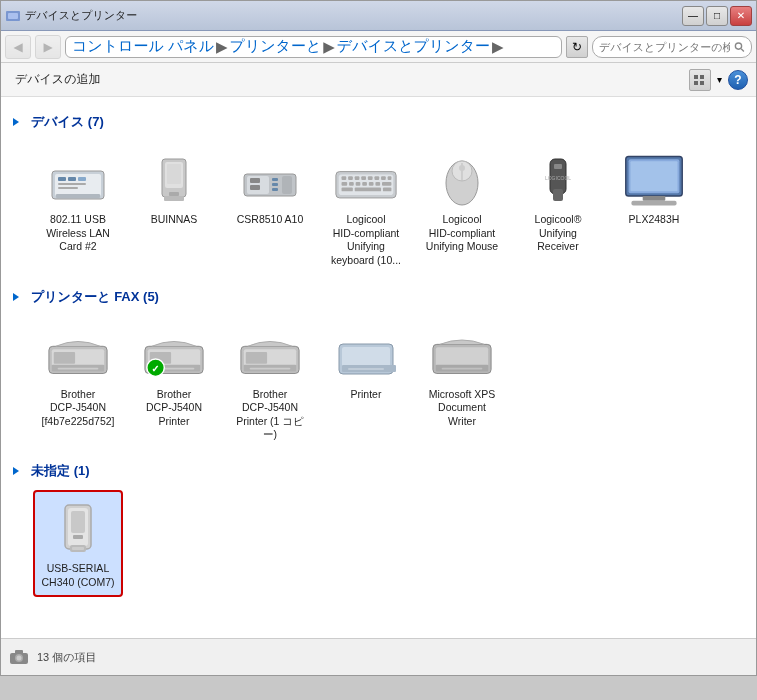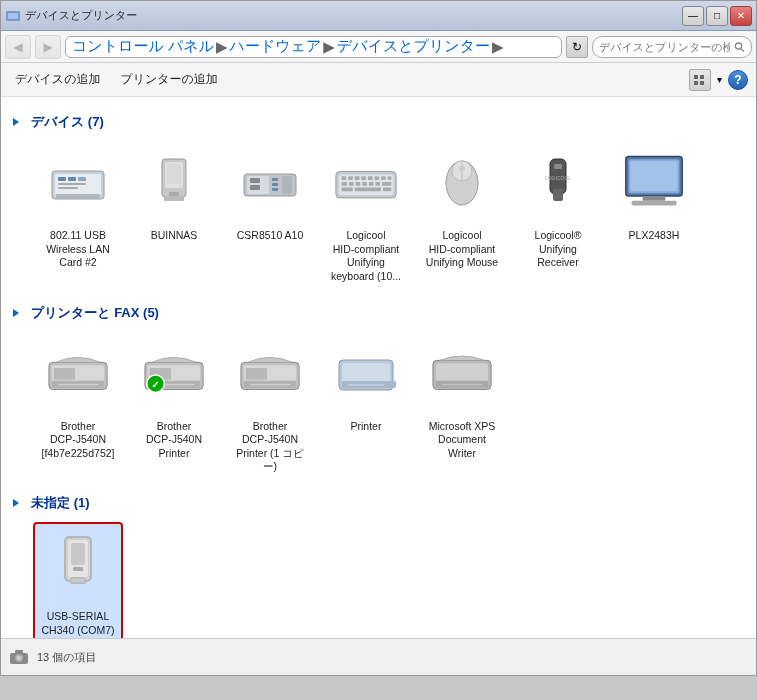--- a/index.html
+++ b/index.html
@@ -248,21 +248,21 @@
       height: 64px;
       display: flex;
       align-items: center;
       justify-content: center;
       position: relative;
     }
 
     .device-label {
       font-size: 10.5px;
       color: #222;
-      margin-top: 16px;
+      margin-top: 0;
       line-height: 1.3;
       word-break: break-word;
     }
 
     
     .status-bar {
       height: 28px;
       background: #f0f0f0;
       border-top: 1px solid #ccc;
       display: flex;
@@ -304,39 +304,38 @@
       <div class="title-btn close">✕</div>
     </div>
   </div>
 
   <div class="address-bar">
     <div class="nav-btn disabled">◀</div>
     <div class="nav-btn disabled">▶</div>
     <div class="address-path">
       <span>コントロール パネル</span>
       <span class="sep">▶</span>
-      <span>ハードウェア</span>
+      <span>プリンターと</span>
       <span class="sep">▶</span>
       <span>デバイスとプリンター</span>
       <span class="sep">▶</span>
     </div>
     <div class="address-refresh">↻</div>
     <div class="search-box">
       <input type="text" placeholder="デバイスとプリンターの検索" style="">
       <svg width="12" height="12" viewBox="0 0 12 12">
         <circle cx="5" cy="5" r="3.5" fill="none" stroke="#888" stroke-width="1.5"></circle>
         <line x1="8" y1="8" x2="11" y2="11" stroke="#888" stroke-width="1.5"></line>
       </svg>
     </div>
   </div>
 
   <div class="toolbar">
     <div class="toolbar-left">
       <div class="toolbar-btn">デバイスの追加</div>
-      <div class="toolbar-btn">プリンターの追加</div>
     </div>
     <div class="toolbar-right">
       <div class="view-btn">
         <svg width="14" height="14" viewBox="0 0 14 14">
           <rect x="1" y="2" width="4" height="4" fill="#666"></rect>
           <rect x="7" y="2" width="4" height="4" fill="#666"></rect>
           <rect x="1" y="8" width="4" height="4" fill="#666"></rect>
           <rect x="7" y="8" width="4" height="4" fill="#666"></rect>
         </svg>
       </div>

